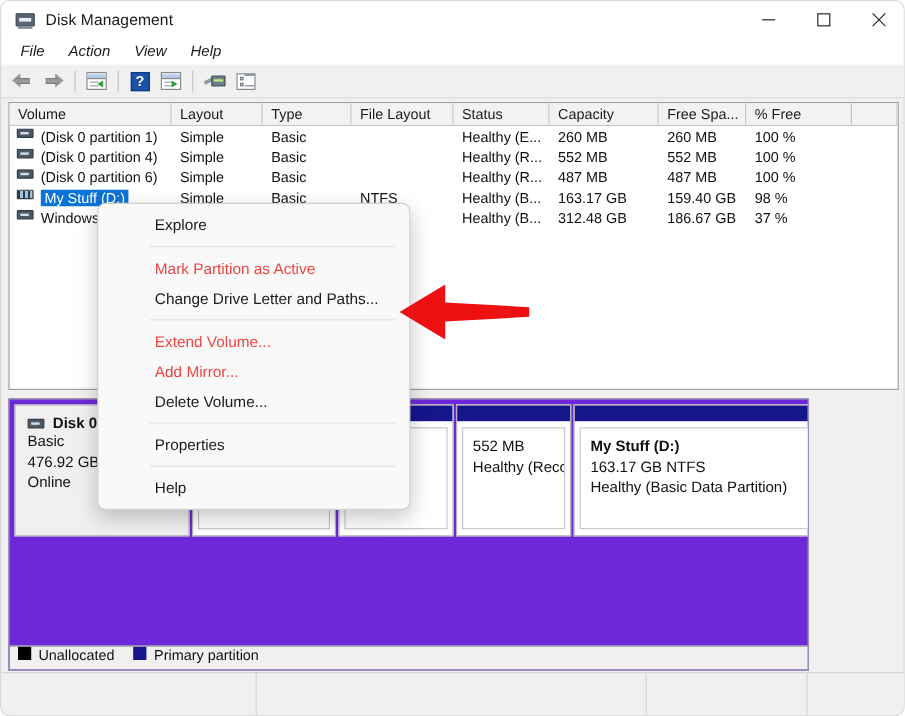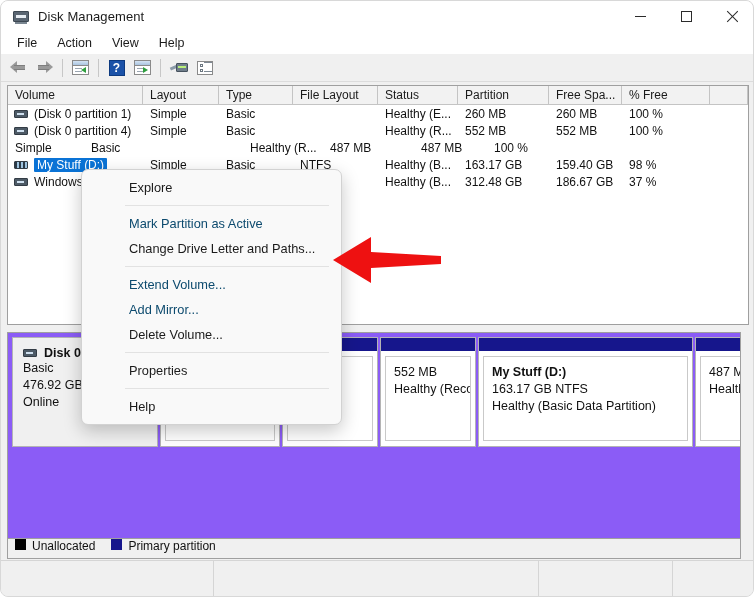--- a/index.html
+++ b/index.html
@@ -58,21 +58,21 @@
   }
   .glyph-close::before { transform: rotate(45deg); }
   .glyph-close::after  { transform: rotate(-45deg); }
 
   
   .menubar {
     position: absolute; top: 31px; left: 0; width: 754px; height: 22px;
     background: #ffffff; display: flex; align-items: center; padding-left: 6px;
   }
   .menubar .mi {
-    font-size: 12.5px; color: #1b1b1b; padding: 3px 10px; border-radius: 3px;
+    font-size: 12.5px; color: #1b1b1b; padding: 3px 10px; border-radius: 3px; font-style: italic;
   }
 
   
   .toolbar {
     position: absolute; top: 53px; left: 0; width: 754px; height: 28px;
     background: #f0f0f0; border-bottom: 1px solid #dcdcdc;
     display: flex; align-items: center; padding-left: 5px; gap: 1px;
   }
   .tb { width: 25px; height: 24px; display: flex; align-items: center; justify-content: center; }
   .tb-sep { width: 1px; height: 18px; background: #c7c7c7; margin: 0 4px; }
@@ -138,38 +138,38 @@
   .vl-head { display: flex; height: 19px; background: #f2f2f2; border-bottom: 1px solid #c4c4c4; }
   .vl-head .hc {
     font-size: 12px; color: #1b1b1b; padding-left: 7px; line-height: 18px;
     border-right: 1px solid #c4c4c4; overflow: hidden; white-space: nowrap; background:#f2f2f2;
   }
   .vl-body { }
   .vl-row { display: flex; height: 17px; align-items: center; }
   .vl-cell {
     font-size: 12px; color: #111; padding-left: 7px; white-space: nowrap; overflow: hidden;
   }
-  .vl-cell.vol { display: flex; align-items: center; padding-left: 6px; }
+  .vl-cell.vol { display: flex; padding-left: 6px; }
   .drv {
     width: 14px; height: 8px; background: #4d5a66; border: 1px solid #333c45; border-radius: 1px;
     margin-right: 6px; flex: none; position: relative;
   }
   .drv::after { content:""; position:absolute; left:2px; top:2px; width:7px; height:2px; background:#cfe0ef; }
   .drv.striped {
     background: repeating-linear-gradient(90deg,#2b3a47 0 2px,#9fc4e0 2px 4px);
   }
   .drv.striped::after { display: none; }
   .sel-label {
     background: #0a73d6; color: #ffffff; padding: 0 3px; border-radius: 1px;
   }
 
   
   .disk-panel {
-    position: absolute; top: 331px; left: 6px; width: 734px; height: 227px;
-    background: #8b5cf6; border: 1px solid #9f9f9f; overflow: hidden;
+    position: absolute; top: 331px; left: 6px; width: 667px; height: 227px;
+    background: #6d28d9; border: 1px solid #9f9f9f; overflow: hidden;
   }
   .disk-row { position: absolute; top: 4px; left: 4px; height: 110px; display: flex; }
   .disk-info {
     width: 146px; height: 110px; background: #f0f0f0; border: 1px solid #b4b4b4;
     padding: 8px 0 0 10px;
   }
   .disk-info .dname { font-size: 12.5px; font-weight: bold; color: #111; display:flex; align-items:center; }
   .disk-info .dname .drv { margin-right: 7px; }
   .disk-info .dl { font-size: 12.5px; color: #111; line-height: 17px; }
   .parts { display: flex; height: 110px; }
@@ -203,21 +203,21 @@
   
   .ctxmenu {
     position: absolute; left: 80px; top: 168px; width: 261px;
     background: #f9f9f9; border: 1px solid #d2d2d2; border-radius: 7px;
     box-shadow: 0 6px 18px rgba(0,0,0,.22); padding: 5px 0; z-index: 40;
   }
   .ctx-item {
     height: 25px; line-height: 25px; padding-left: 43px; font-size: 12.8px; color: #1b1b1b;
     white-space: nowrap; border-radius: 4px; margin: 0 4px;
   }
-  .ctx-item.disabled { color: #0c4a6e; }
+  .ctx-item.disabled { color: #ef4444; }
   .ctx-sep { height: 1px; background: #e2e2e2; margin: 5px 12px 5px 43px; }
 
   
   .red-arrow { position: absolute; left: 330px; top: 234px; z-index: 60; }
 </style>
 </head>
 <body>
 
 <div id="app">
 
@@ -297,21 +297,21 @@
     </div>
   </div>
 
   <div class="vol-list">
     <div class="vl-head">
       <div class="hc" style="width:135px">Volume</div>
       <div class="hc" style="width:76px">Layout</div>
       <div class="hc" style="width:74px">Type</div>
       <div class="hc" style="width:85px">File Layout</div>
       <div class="hc" style="width:80px">Status</div>
-      <div class="hc" style="width:91px">Partition</div>
+      <div class="hc" style="width:91px">Capacity</div>
       <div class="hc" style="width:73px">Free Spa...</div>
       <div class="hc" style="width:88px">% Free</div>
       <div class="hc" style="flex:1"></div>
     </div>
     <div class="vl-body">
 
       <div class="vl-row">
         <div class="vl-cell vol" style="width:135px">
           <span class="drv"></span>
           <span>(Disk 0 partition 1)</span>
@@ -333,20 +333,24 @@
         <div class="vl-cell" style="width:76px">Simple</div>
         <div class="vl-cell" style="width:74px">Basic</div>
         <div class="vl-cell" style="width:85px"></div>
         <div class="vl-cell" style="width:80px">Healthy (R...</div>
         <div class="vl-cell" style="width:91px">552 MB</div>
         <div class="vl-cell" style="width:73px">552 MB</div>
         <div class="vl-cell" style="width:88px">100 %</div>
       </div>
 
       <div class="vl-row">
+        <div class="vl-cell vol" style="width:135px">
+          <span class="drv"></span>
+          <span>(Disk 0 partition 6)</span>
+        </div>
         <div class="vl-cell" style="width:76px">Simple</div>
         <div class="vl-cell" style="width:74px">Basic</div>
         <div class="vl-cell" style="width:85px"></div>
         <div class="vl-cell" style="width:80px">Healthy (R...</div>
         <div class="vl-cell" style="width:91px">487 MB</div>
         <div class="vl-cell" style="width:73px">487 MB</div>
         <div class="vl-cell" style="width:88px">100 %</div>
       </div>
 
       <div class="vl-row">

